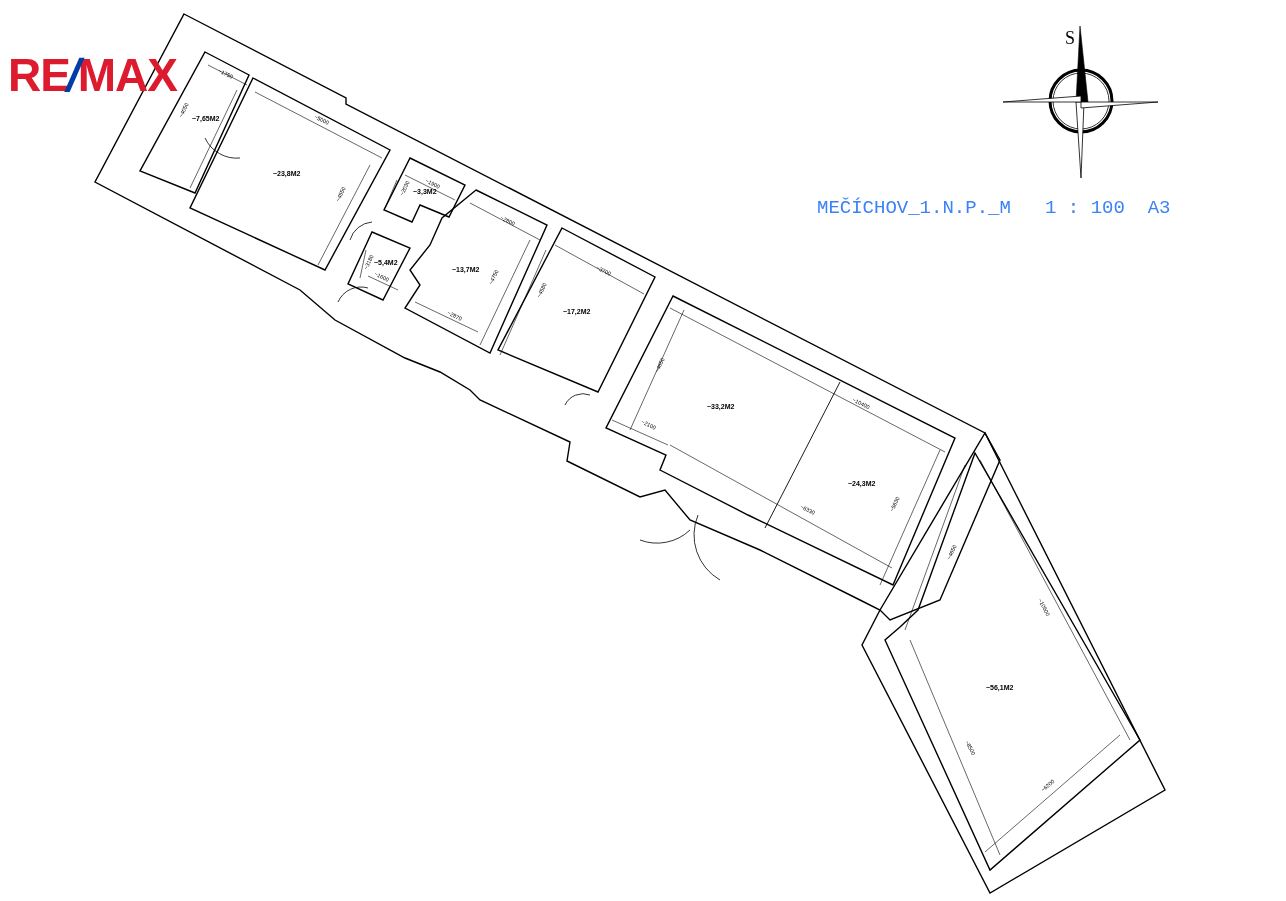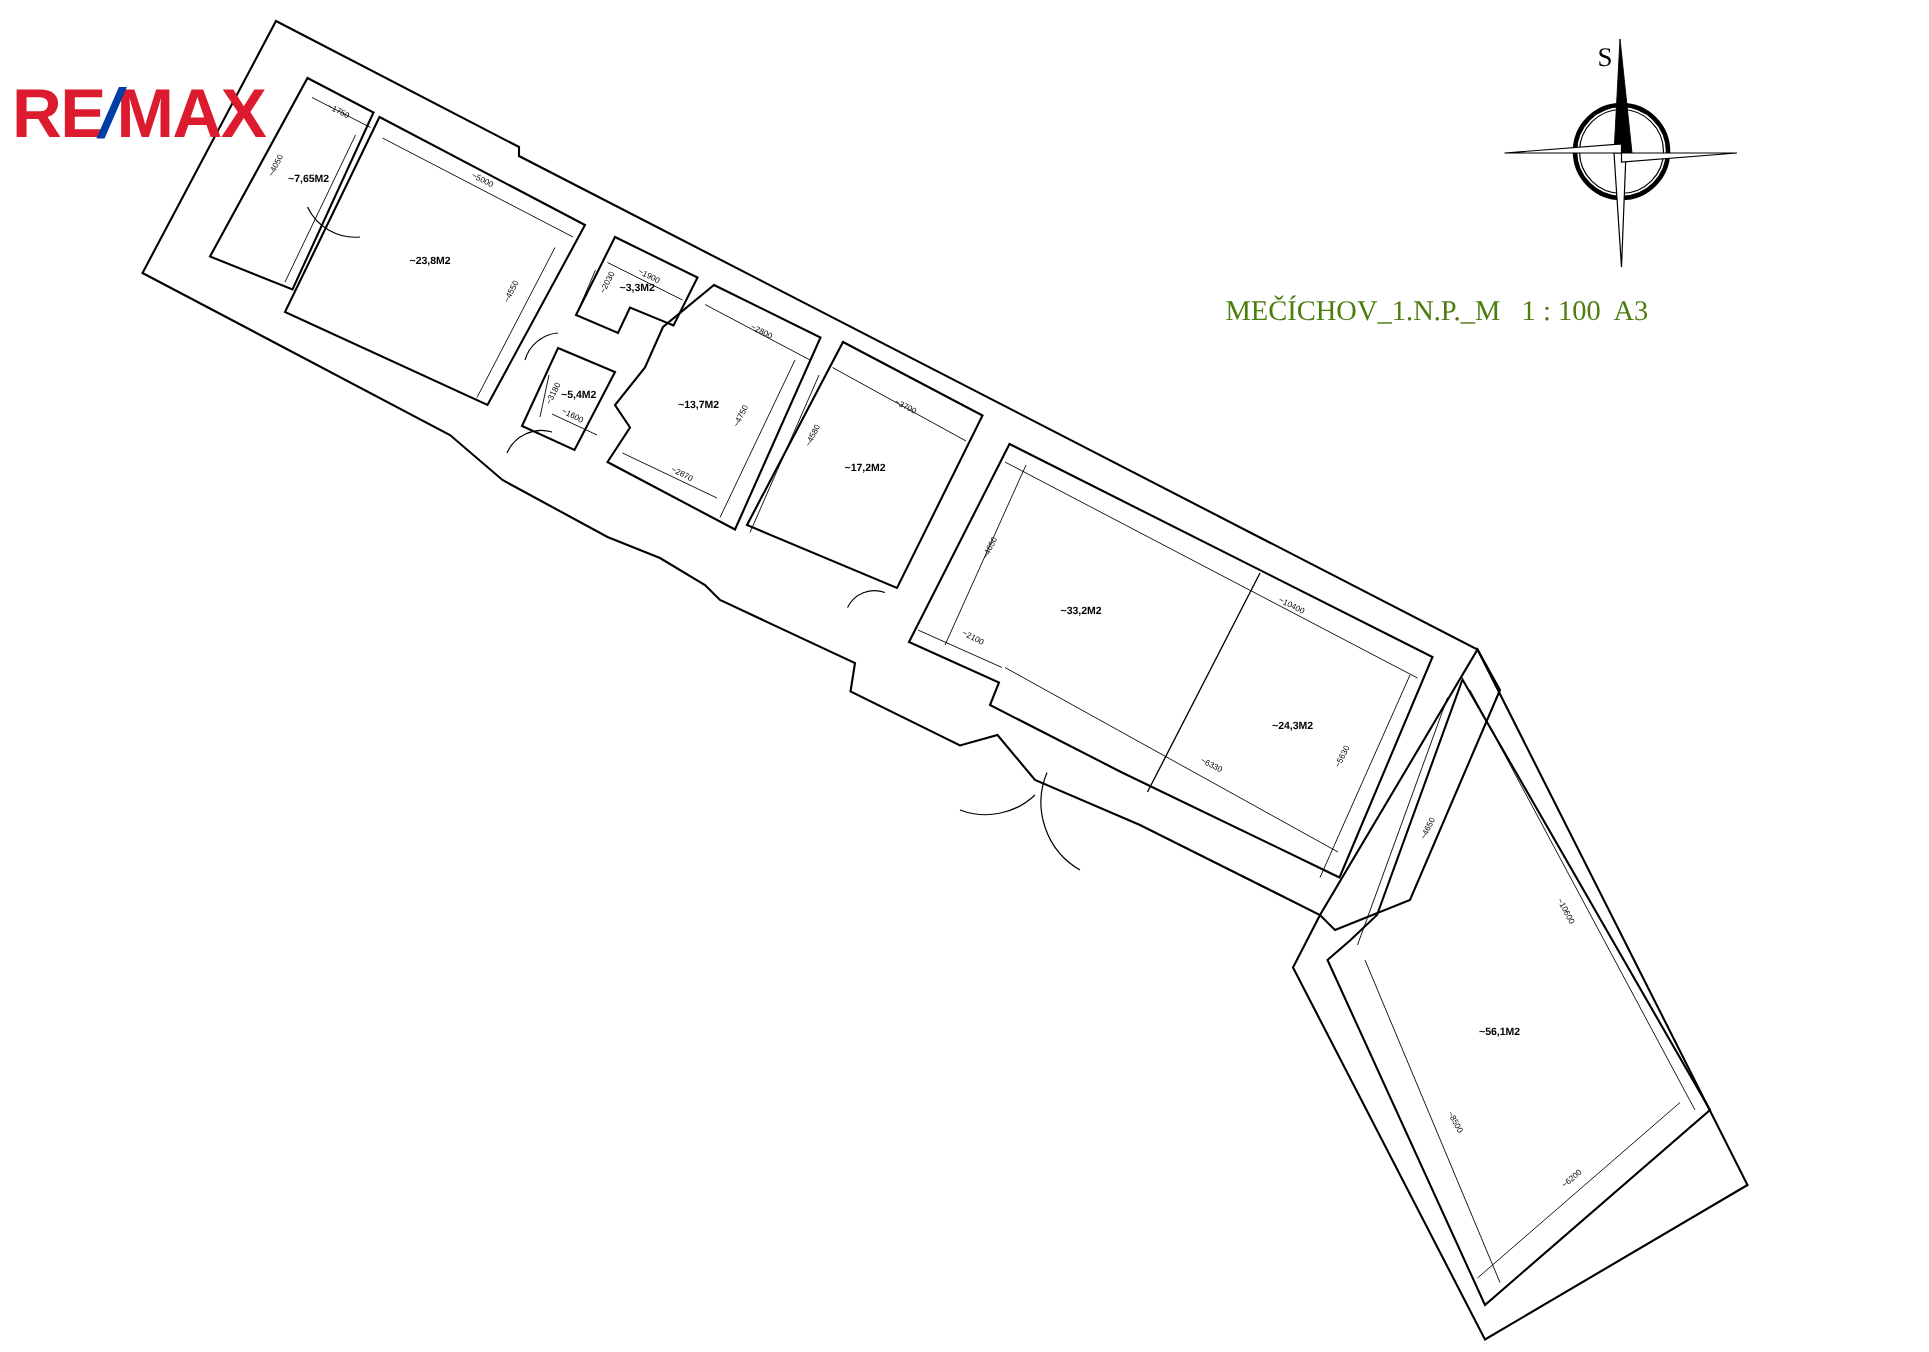--- a/index.html
+++ b/index.html
@@ -1,20 +1,20 @@
 <!DOCTYPE html>
 <html><head>
   <meta charset="utf-8">
   <style>
     html, body { margin: 0; padding: 0; background: #ffffff; }
     body { width: 1286px; height: 901px; position: relative; overflow: hidden; font-family: "Liberation Sans", sans-serif; }
     .logo { position: absolute; left: 8px; top: 52px; font-family: "Liberation Sans", sans-serif; font-weight: bold; font-size: 46px; letter-spacing: -1px; line-height: 1; z-index: 3; display: flex; align-items: center; }
     .logo .re, .logo .max { color: #dc1c2e; }
     .logo .slash { color: #003da5; margin: 0 -2px; display: inline-block; transform: skewX(-14deg); }
-    .plan-title { position: absolute; left: 817px; top: 197px; font-size: 19px; color: #4d7c0f; white-space: pre; font-family: Liberation Serif, serif; }
+    .plan-title { position: absolute; left: 817px; top: 197px; font-size: 19px; color: #3b82f6; white-space: pre; font-family: Liberation Mono, monospace; }
     svg.plan { position: absolute; left: 0; top: 0; }
     .area-label { font-family: "Liberation Sans", sans-serif; font-weight: bold; font-size: 7px; fill: #000; }
     .dim-label { font-family: "Liberation Sans", sans-serif; font-size: 5.5px; fill: #000; }
     .compass-label { font-family: "Liberation Serif", serif; font-size: 18px; fill: #000; }
   </style>
 </head>
 <body>
 
 <div class="logo">
   <span class="re">RE</span>

